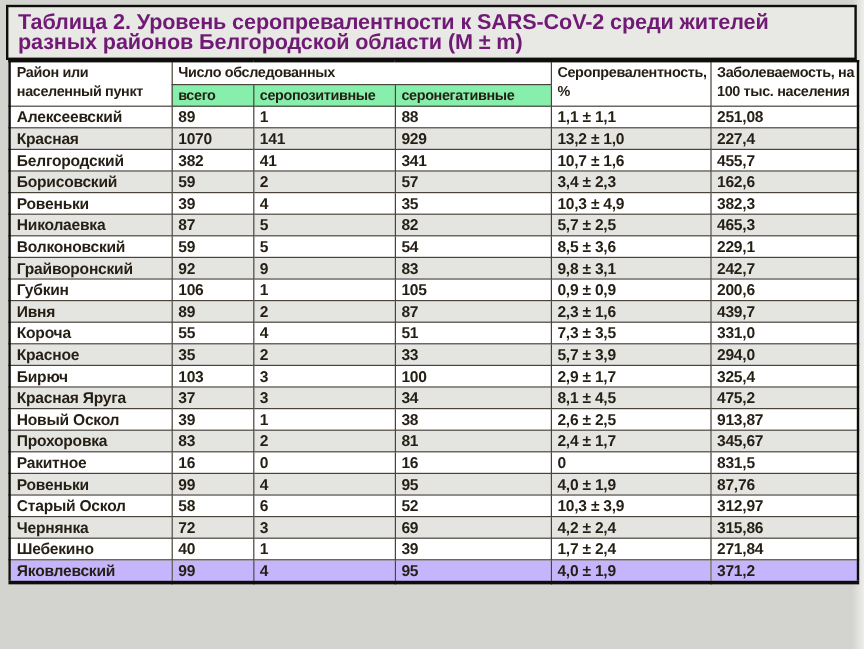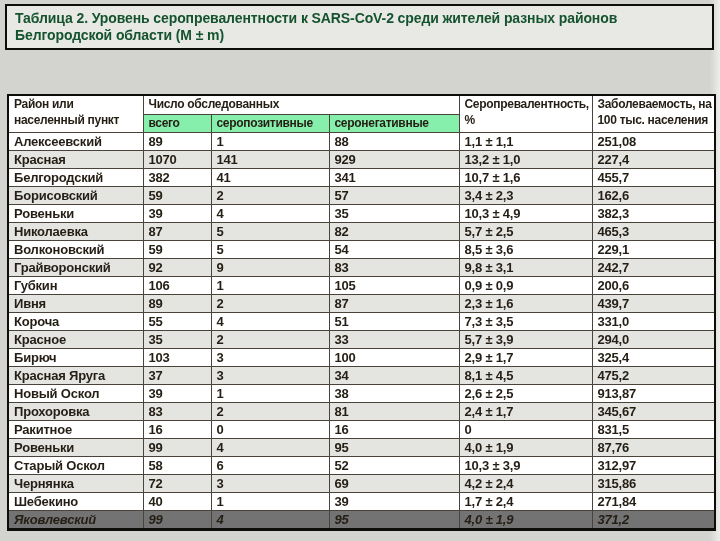--- a/index.html
+++ b/index.html
@@ -14,35 +14,34 @@
     box-sizing: border-box;
     padding: 4px 0 0 5px;
     background: linear-gradient(90deg, #d3d3cf 0%, #d3d3cf 98.6%, #eeeeec 100%);
   }
   .caption-box {
     box-sizing: border-box;
     width: 709px;
     background: #e8e8e5;
     border: 2px solid #0e0d0b;
     padding: 4px 8px 5px 8px;
-    color: #14532d;
+    color: #701a75;
     font-weight: bold;
-    font-size: 14px;
+    font-size: 18px;
     line-height: 16.5px;
     letter-spacing: -0.1px;
   }
   .cap-en { padding-left: 3px; }
   table.sero {
     margin-left: 2px;
     border-collapse: collapse;
     table-layout: fixed;
     background: #ffffff;
     border: 2px solid #0e0d0b;
     border-bottom-width: 3px;
-    margin-top: 44px;
   }
   th, td {
     border: 1px solid #49433a;
     color: #241e14;
     box-sizing: border-box;
   }
   th {
     font-size: 12px;
     font-weight: bold;
     letter-spacing: -0.3px;
@@ -58,21 +57,21 @@
     font-size: 13px;
     font-weight: bold;
     letter-spacing: -0.2px;
     padding: 0 2px 0 5px;
     height: 17.6px;
     line-height: 17px;
     white-space: nowrap;
     overflow: hidden;
   }
   tbody tr:nth-child(even) td { background: #e4e4e1; }
-  tbody tr:last-child td { background: #737373; font-style: italic; }
+  tbody tr:last-child td { background: #c4b5fd; }
 </style>
 </head>
 <body>
 
 <div class="page">
 
   <div class="caption-box">
     <div class="cap-ru">Таблица 2. Уровень серопревалентности к SARS-CoV-2 среди жителей разных районов Белгородской области (M ± m)</div>
   </div>
 

